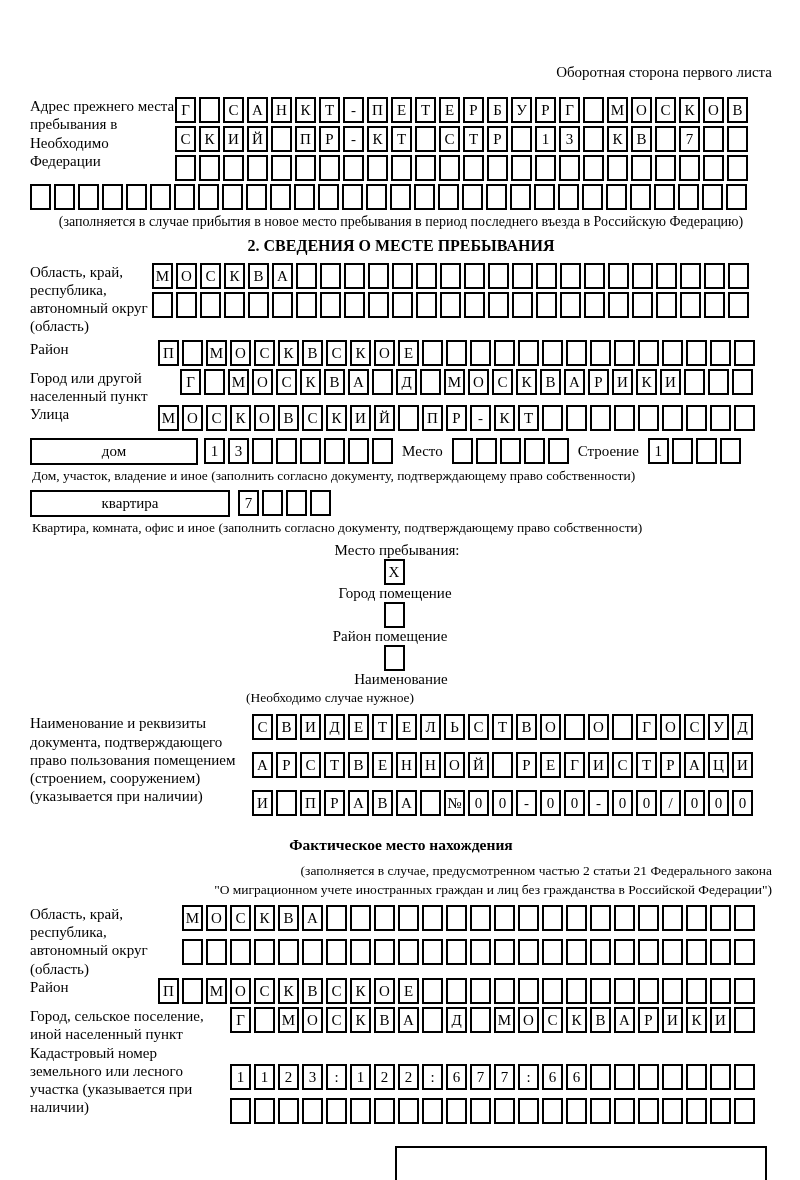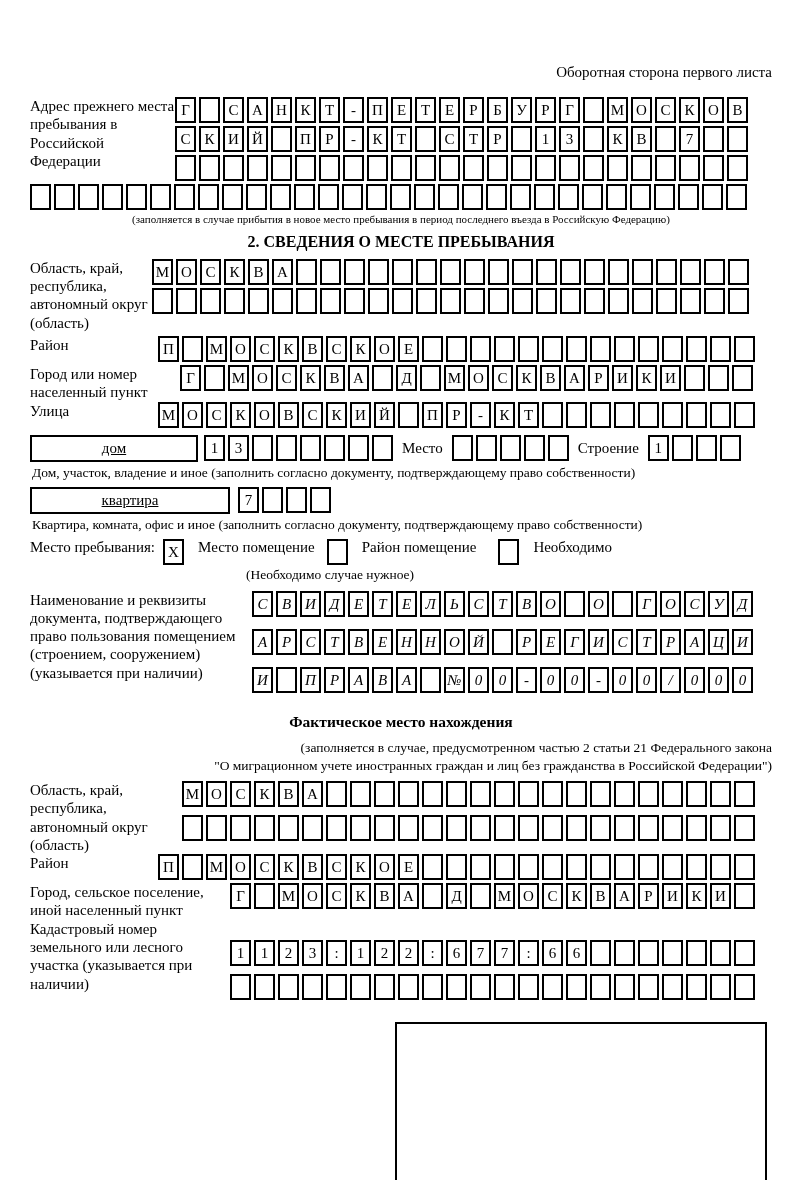--- a/index.html
+++ b/index.html
@@ -13,54 +13,54 @@
   .frow{display:flex;align-items:flex-start;}
   .lbl{font-size:15px;line-height:1.22;flex-shrink:0;}
   .w145{width:145px;} .w122{width:122px;} .w128{width:128px;}
   .w150{width:150px;} .w222{width:222px;} .w152{width:152px;} .w200{width:200px;}
   .cells{line-height:0;white-space:nowrap;margin-bottom:3px;}
   .cell{
     display:inline-block;box-sizing:border-box;
     width:21px;height:26px;border:2px solid #000;margin-right:3px;
     text-align:center;font-size:15px;line-height:22px;vertical-align:top;
   }
-  .caption{font-size:11px;line-height:1.25;}
+  .caption{font-size:14px;line-height:1.25;}
   .center{text-align:center;}
   .sec-title{font-size:16px;font-weight:bold;text-align:center;margin:6px 0 8px;}
   .fact-title{font-size:15.5px;font-weight:bold;text-align:center;margin:8px 0 8px;} .mt4{margin-top:4px;} .mb6{margin-bottom:6px;}
   .named-box{
     box-sizing:border-box;border:2px solid #000;height:27px;
-    text-align:center;font-size:15px;line-height:23px;flex-shrink:0;text-decoration:underline;
+    text-align:center;font-size:15px;line-height:23px;flex-shrink:0;
   }
   .dom-box{width:168px;margin-right:6px;}
   .kvartira-box{width:200px;margin-right:8px;}
   .inline-lbl{font-size:15px;line-height:27px;margin:0 9px 0 6px;flex-shrink:0;}
   .row-caption{font-size:13.5px;margin:1px 0 6px 2px;}
-  .mesto-row{align-items:flex-start;margin-top:4px;}
+  .mesto-row{align-items:center;margin-top:4px;flex-direction:column;}
   .mesto-lbl{font-size:15px;margin-right:8px;}
   .cb{margin-right:14px;}
   .opt1{margin-right:12px;} .opt2{margin-right:22px;} .opt3{margin-right:0;}
   .mesto-note{font-size:13.5px;margin:2px 0 8px 216px;}
-  .doc-rows .cells{margin-bottom:12px;font-style:italic;}
+  .doc-rows .cells{margin-bottom:12px;}
   .gap8 .cells{margin-bottom:8px;}
   .kad-col{margin-top:20px;}
   .fact-note{font-size:13.5px;text-align:right;line-height:1.35;}
   .stamp-wrap{margin-left:365px;width:372px;margin-top:14px;}
   .stamp-box{height:178px;border:2px solid #000;box-sizing:border-box;background:#fff;}
   .stamp-caption{font-size:13.5px;text-align:center;line-height:1.32;margin-top:6px;}
 </style>
 </head>
 <body>
 
 <div class="page">
 
   <div class="hdr-note">Оборотная сторона первого листа</div>
 
   <div class="frow">
-    <div class="lbl w145">Адрес прежнего места пребывания в Российской Федерации</div>
+    <div class="lbl w145">Адрес прежнего места пребывания в Необходимо Федерации</div>
     <div>
       <div class="cells"><span class="cell">Г</span><span class="cell"></span><span class="cell">С</span><span class="cell">А</span><span class="cell">Н</span><span class="cell">К</span><span class="cell">Т</span><span class="cell">-</span><span class="cell">П</span><span class="cell">Е</span><span class="cell">Т</span><span class="cell">Е</span><span class="cell">Р</span><span class="cell">Б</span><span class="cell">У</span><span class="cell">Р</span><span class="cell">Г</span><span class="cell"></span><span class="cell">М</span><span class="cell">О</span><span class="cell">С</span><span class="cell">К</span><span class="cell">О</span><span class="cell">В</span></div>
       <div class="cells"><span class="cell">С</span><span class="cell">К</span><span class="cell">И</span><span class="cell">Й</span><span class="cell"></span><span class="cell">П</span><span class="cell">Р</span><span class="cell">-</span><span class="cell">К</span><span class="cell">Т</span><span class="cell"></span><span class="cell">С</span><span class="cell">Т</span><span class="cell">Р</span><span class="cell"></span><span class="cell">1</span><span class="cell">3</span><span class="cell"></span><span class="cell">К</span><span class="cell">В</span><span class="cell"></span><span class="cell">7</span><span class="cell"></span><span class="cell"></span></div>
       <div class="cells"><span class="cell"></span><span class="cell"></span><span class="cell"></span><span class="cell"></span><span class="cell"></span><span class="cell"></span><span class="cell"></span><span class="cell"></span><span class="cell"></span><span class="cell"></span><span class="cell"></span><span class="cell"></span><span class="cell"></span><span class="cell"></span><span class="cell"></span><span class="cell"></span><span class="cell"></span><span class="cell"></span><span class="cell"></span><span class="cell"></span><span class="cell"></span><span class="cell"></span><span class="cell"></span><span class="cell"></span></div>
     </div>
   </div>
   <div class="cells"><span class="cell"></span><span class="cell"></span><span class="cell"></span><span class="cell"></span><span class="cell"></span><span class="cell"></span><span class="cell"></span><span class="cell"></span><span class="cell"></span><span class="cell"></span><span class="cell"></span><span class="cell"></span><span class="cell"></span><span class="cell"></span><span class="cell"></span><span class="cell"></span><span class="cell"></span><span class="cell"></span><span class="cell"></span><span class="cell"></span><span class="cell"></span><span class="cell"></span><span class="cell"></span><span class="cell"></span><span class="cell"></span><span class="cell"></span><span class="cell"></span><span class="cell"></span><span class="cell"></span><span class="cell"></span></div>
   <div class="caption center">(заполняется в случае прибытия в новое место пребывания в период последнего въезда в Российскую Федерацию)</div>
 
   <div class="sec-title">2. СВЕДЕНИЯ О МЕСТЕ ПРЕБЫВАНИЯ</div>
@@ -72,21 +72,21 @@
       <div class="cells"><span class="cell"></span><span class="cell"></span><span class="cell"></span><span class="cell"></span><span class="cell"></span><span class="cell"></span><span class="cell"></span><span class="cell"></span><span class="cell"></span><span class="cell"></span><span class="cell"></span><span class="cell"></span><span class="cell"></span><span class="cell"></span><span class="cell"></span><span class="cell"></span><span class="cell"></span><span class="cell"></span><span class="cell"></span><span class="cell"></span><span class="cell"></span><span class="cell"></span><span class="cell"></span><span class="cell"></span><span class="cell"></span></div>
     </div>
   </div>
 
   <div class="frow mt4">
     <div class="lbl w128">Район</div>
     <div class="cells"><span class="cell">П</span><span class="cell"></span><span class="cell">М</span><span class="cell">О</span><span class="cell">С</span><span class="cell">К</span><span class="cell">В</span><span class="cell">С</span><span class="cell">К</span><span class="cell">О</span><span class="cell">Е</span><span class="cell"></span><span class="cell"></span><span class="cell"></span><span class="cell"></span><span class="cell"></span><span class="cell"></span><span class="cell"></span><span class="cell"></span><span class="cell"></span><span class="cell"></span><span class="cell"></span><span class="cell"></span><span class="cell"></span><span class="cell"></span></div>
   </div>
 
   <div class="frow">
-    <div class="lbl w150">Город или номер населенный пункт</div>
+    <div class="lbl w150">Город или другой населенный пункт</div>
     <div class="cells"><span class="cell">Г</span><span class="cell"></span><span class="cell">М</span><span class="cell">О</span><span class="cell">С</span><span class="cell">К</span><span class="cell">В</span><span class="cell">А</span><span class="cell"></span><span class="cell">Д</span><span class="cell"></span><span class="cell">М</span><span class="cell">О</span><span class="cell">С</span><span class="cell">К</span><span class="cell">В</span><span class="cell">А</span><span class="cell">Р</span><span class="cell">И</span><span class="cell">К</span><span class="cell">И</span><span class="cell"></span><span class="cell"></span><span class="cell"></span></div>
   </div>
 
   <div class="frow">
     <div class="lbl w128">Улица</div>
     <div class="cells"><span class="cell">М</span><span class="cell">О</span><span class="cell">С</span><span class="cell">К</span><span class="cell">О</span><span class="cell">В</span><span class="cell">С</span><span class="cell">К</span><span class="cell">И</span><span class="cell">Й</span><span class="cell"></span><span class="cell">П</span><span class="cell">Р</span><span class="cell">-</span><span class="cell">К</span><span class="cell">Т</span><span class="cell"></span><span class="cell"></span><span class="cell"></span><span class="cell"></span><span class="cell"></span><span class="cell"></span><span class="cell"></span><span class="cell"></span><span class="cell"></span></div>
   </div>
 
   <div class="frow mt4">
     <div class="named-box dom-box">дом</div>
@@ -100,25 +100,25 @@
 
   <div class="frow">
     <div class="named-box kvartira-box">квартира</div>
     <div class="cells"><span class="cell">7</span><span class="cell"></span><span class="cell"></span><span class="cell"></span></div>
   </div>
   <div class="row-caption">Квартира, комната, офис и иное (заполнить согласно документу, подтверждающему право собственности)</div>
 
   <div class="frow mesto-row">
     <div class="mesto-lbl">Место пребывания:</div>
     <span class="cell cb">X</span>
-    <div class="mesto-lbl opt1">Место помещение</div>
+    <div class="mesto-lbl opt1">Город помещение</div>
     <span class="cell cb"></span>
     <div class="mesto-lbl opt2">Район помещение</div>
     <span class="cell cb"></span>
-    <div class="mesto-lbl opt3">Необходимо</div>
+    <div class="mesto-lbl opt3">Наименование</div>
   </div>
   <div class="mesto-note">(Необходимо случае нужное)</div>
 
   <div class="frow doc-rows">
     <div class="lbl w222">Наименование и реквизиты документа, подтверждающего право пользования помещением (строением, сооружением) (указывается при наличии)</div>
     <div>
       <div class="cells"><span class="cell">С</span><span class="cell">В</span><span class="cell">И</span><span class="cell">Д</span><span class="cell">Е</span><span class="cell">Т</span><span class="cell">Е</span><span class="cell">Л</span><span class="cell">Ь</span><span class="cell">С</span><span class="cell">Т</span><span class="cell">В</span><span class="cell">О</span><span class="cell"></span><span class="cell">О</span><span class="cell"></span><span class="cell">Г</span><span class="cell">О</span><span class="cell">С</span><span class="cell">У</span><span class="cell">Д</span></div>
       <div class="cells"><span class="cell">А</span><span class="cell">Р</span><span class="cell">С</span><span class="cell">Т</span><span class="cell">В</span><span class="cell">Е</span><span class="cell">Н</span><span class="cell">Н</span><span class="cell">О</span><span class="cell">Й</span><span class="cell"></span><span class="cell">Р</span><span class="cell">Е</span><span class="cell">Г</span><span class="cell">И</span><span class="cell">С</span><span class="cell">Т</span><span class="cell">Р</span><span class="cell">А</span><span class="cell">Ц</span><span class="cell">И</span></div>
       <div class="cells"><span class="cell">И</span><span class="cell"></span><span class="cell">П</span><span class="cell">Р</span><span class="cell">А</span><span class="cell">В</span><span class="cell">А</span><span class="cell"></span><span class="cell">№</span><span class="cell">0</span><span class="cell">0</span><span class="cell">-</span><span class="cell">0</span><span class="cell">0</span><span class="cell">-</span><span class="cell">0</span><span class="cell">0</span><span class="cell">/</span><span class="cell">0</span><span class="cell">0</span><span class="cell">0</span></div>
     </div>

